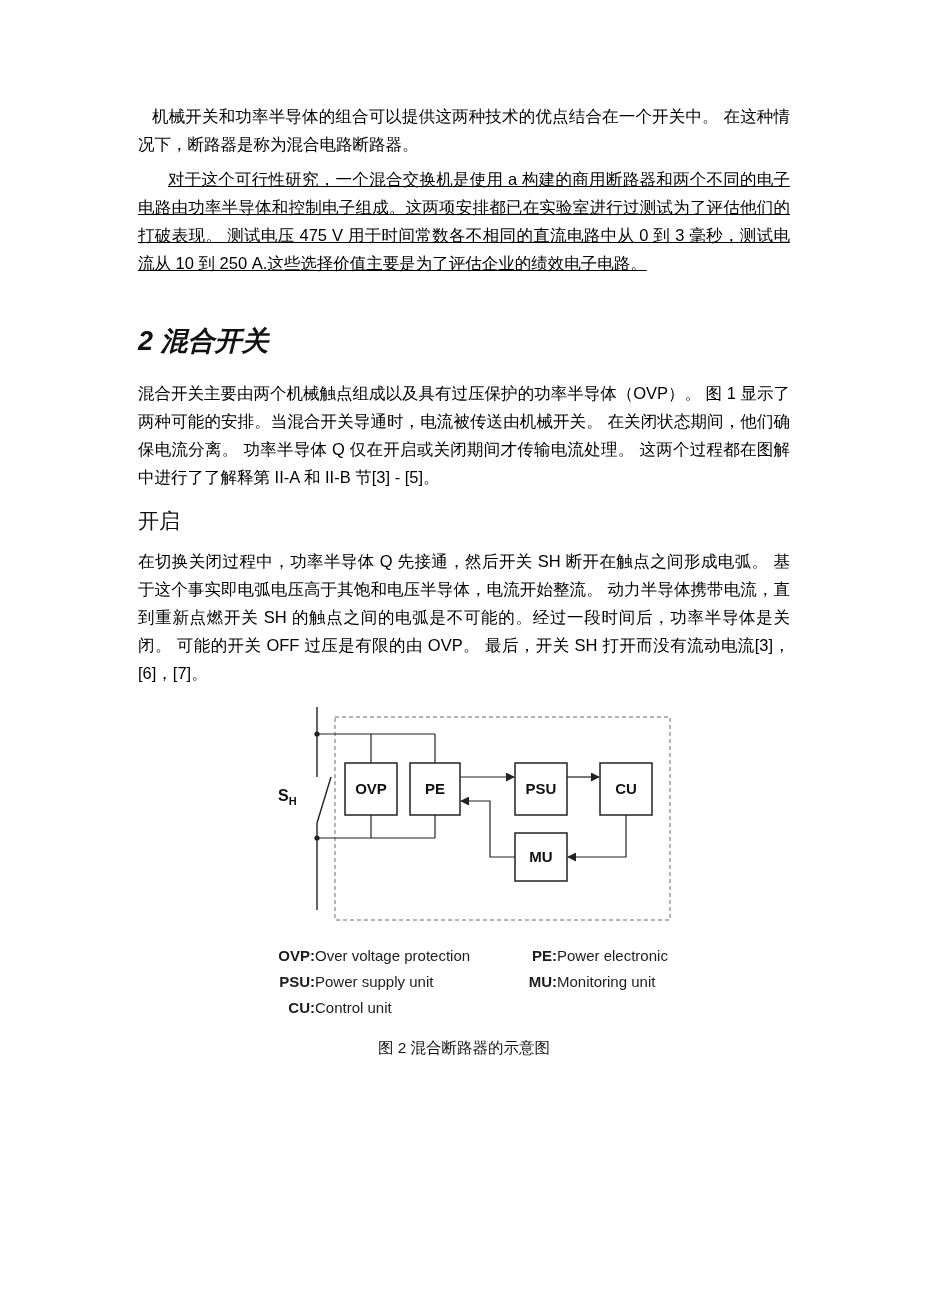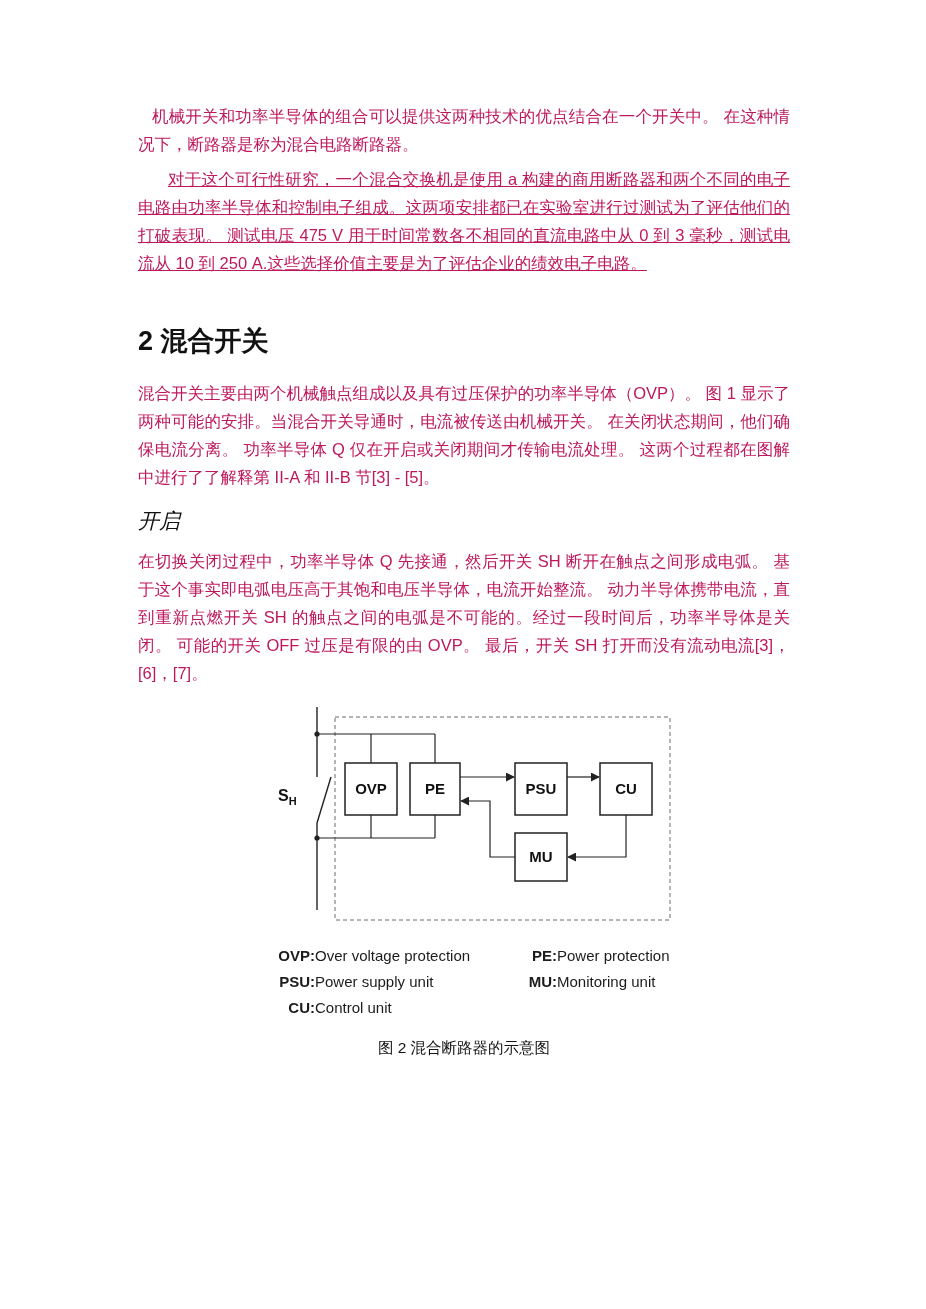--- a/index.html
+++ b/index.html
@@ -13,36 +13,36 @@
     width: 926px;
     min-height: 1309px;
     background: #ffffff;
     padding: 102px 136px 40px 138px;
   }
   .para {
     font-size: 16.5px;
     line-height: 28px;
     text-align: justify;
     margin-bottom: 7px;
-    color: #be185d;
+    color: #000000;
   }
   .indent-1 { text-indent: 14px; }
   .indent-2 { text-indent: 30px; text-decoration: underline; }
   .section-title {
     font-size: 27px;
     font-weight: bold;
     margin: 46px 0 20px 0;
     color: #111;
+    font-style: italic;
   }
   .subheading {
     font-size: 21px;
     font-weight: 400;
     margin: 16px 0 12px 0;
     color: #111;
-    font-style: italic;
   }
   .figure-block { margin-top: 18px; }
   .diagram {
     display: block;
     margin-left: 112px;
   }
   .legend {
     display: grid;
     grid-template-columns: 57px 196px 46px 1fr;
     row-gap: 9px;
@@ -134,21 +134,21 @@
           <rect x="265" y="128" width="52" height="48" fill="#fff" stroke="#222" stroke-width="1.5"></rect>
           <text x="291" y="157">MU</text>
         </g>
       </g>
     </svg>
 
     <div class="legend">
       <span class="term">OVP:</span>
       <span class="def">Over voltage protection</span>
       <span class="term">PE:</span>
-      <span class="def">Power protection</span>
+      <span class="def">Power electronic</span>
 
       <span class="term">PSU:</span>
       <span class="def">Power supply unit</span>
       <span class="term">MU:</span>
       <span class="def">Monitoring unit</span>
 
       <span class="term">CU:</span>
       <span class="def">Control unit</span>
       <span></span>
         <span></span>

